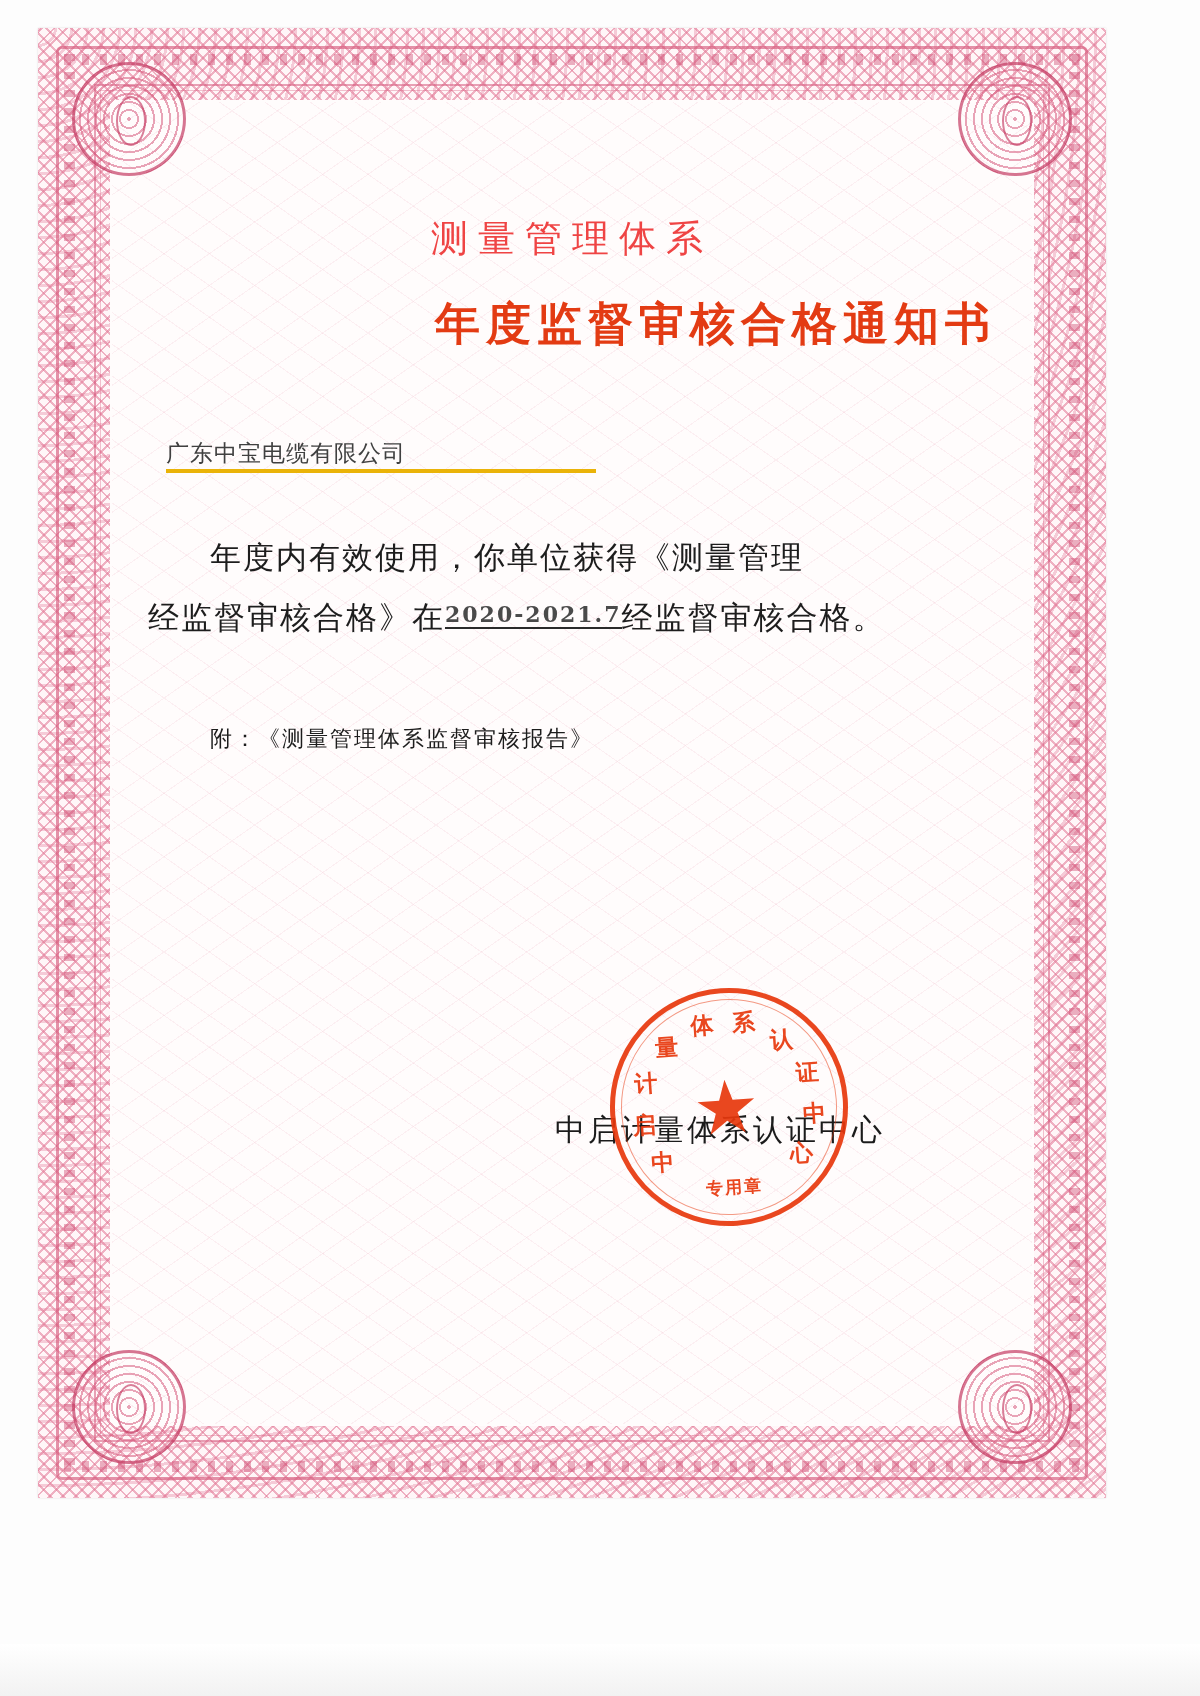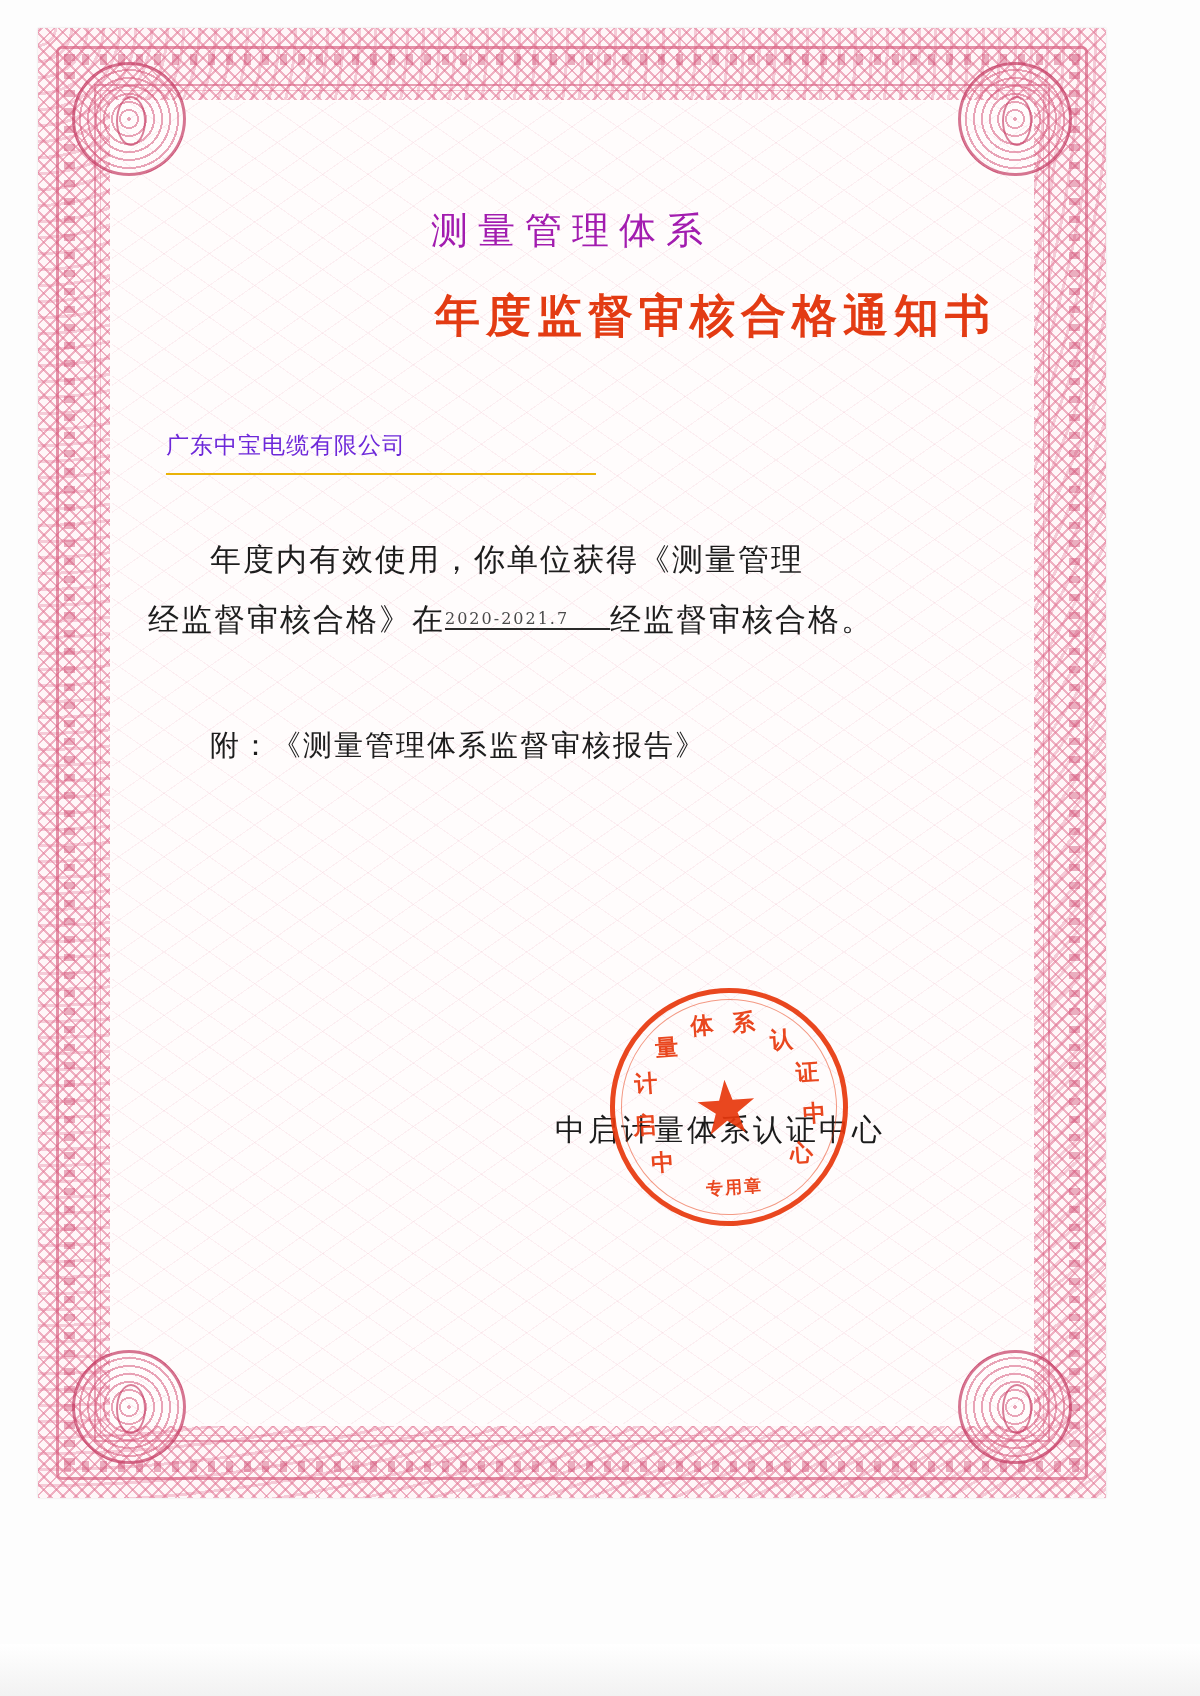--- a/index.html
+++ b/index.html
@@ -114,69 +114,68 @@
 
   
   .content {
     position: absolute;
     left: 110px; top: 150px; right: 110px; bottom: 90px;
   }
   .title-main {
     text-align: center;
     font-size: 37px;
     letter-spacing: 10px;
-    color: #a21caf;
+    color: #ef4444;
     font-family: "DejaVu Serif", "Liberation Serif", serif;
-    margin-top: 28px;
+    margin-top: 36px;
   }
   .title-sub {
     text-align: right;
     font-size: 45px;
     font-weight: bold;
     letter-spacing: 6px;
     color: #e33b13;
     margin-top: 30px;
   }
 
   .org-line {
     margin-top: 84px;
     padding-left: 18px;
   }
   .org-name {
     display: inline-block;
     font-size: 23px;
-    color: #6d28d9;
+    color: #404040;
     letter-spacing: 1px;
-    padding-bottom: 12px;
     min-width: 430px;
-    border-bottom: 2px solid #eab308;
+    border-bottom: 4px solid #eab308;
   }
 
   .body-text {
     margin-top: 54px;
     font-size: 31px;
     line-height: 1.95;
     color: #1d1d1d;
     letter-spacing: 2px;
   }
   .body-text .indent { display: inline-block; width: 62px; }
   .fill-blank {
     display: inline-block;
     min-width: 165px;
     border-bottom: 2px solid #2a2a2a;
-    font-size: 16px;
-    font-weight: normal;
+    font-size: 22px;
+    font-weight: bold;
     color: #4a4a4a;
     line-height: 1.1;
     transform: translateY(-6px);
     font-family: "DejaVu Serif", "Liberation Serif", serif;
   }
   .attach {
     margin-top: 76px;
-    font-size: 29px;
+    font-size: 22px;
     letter-spacing: 2px;
     color: #1d1d1d;
     padding-left: 62px;
   }
 
   
   .sign-area {
     position: absolute;
     left: 0; right: 0;
     top: 800px;

